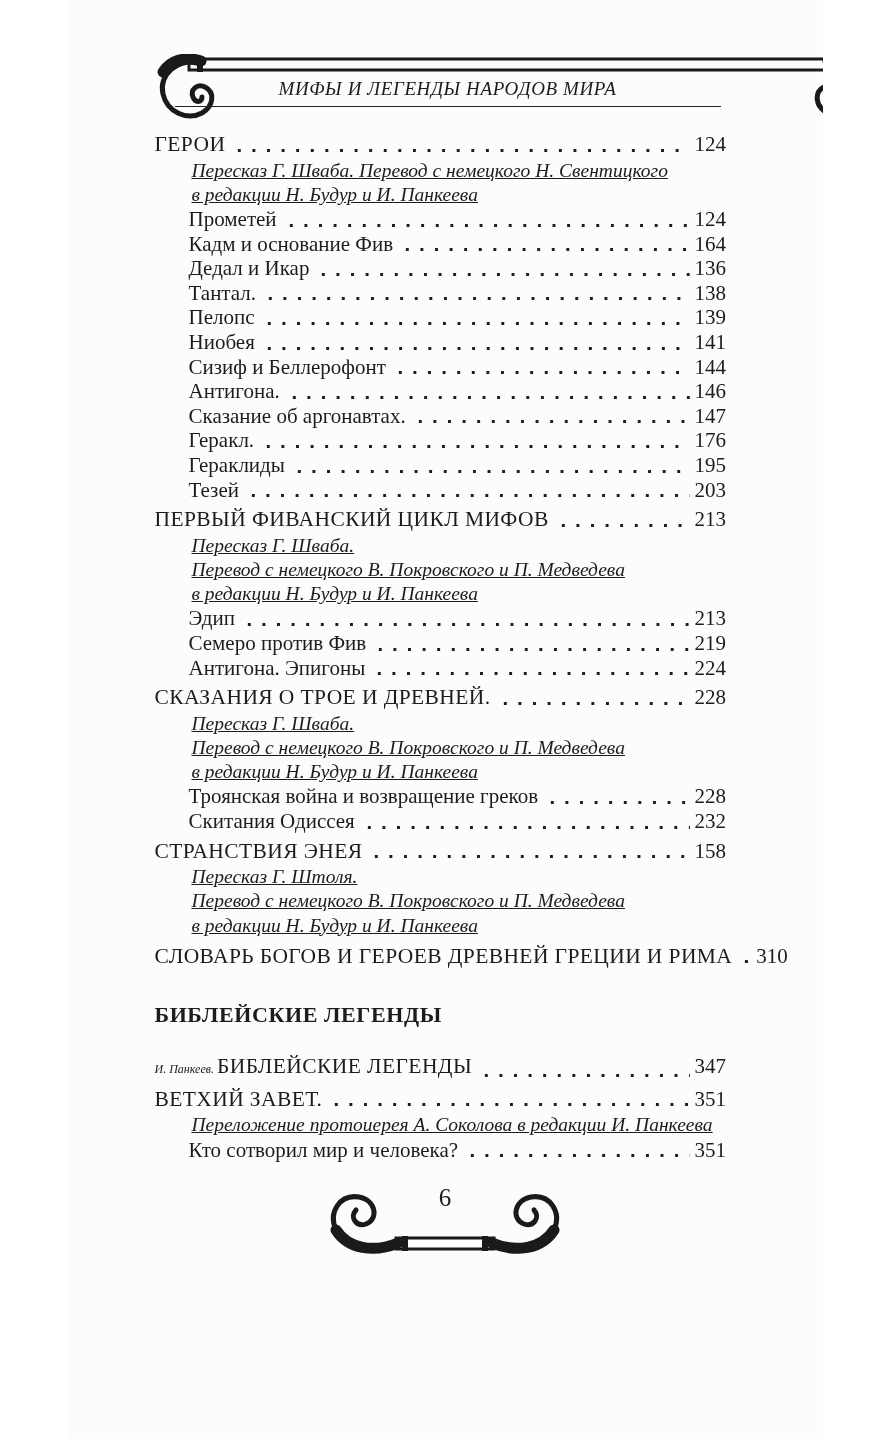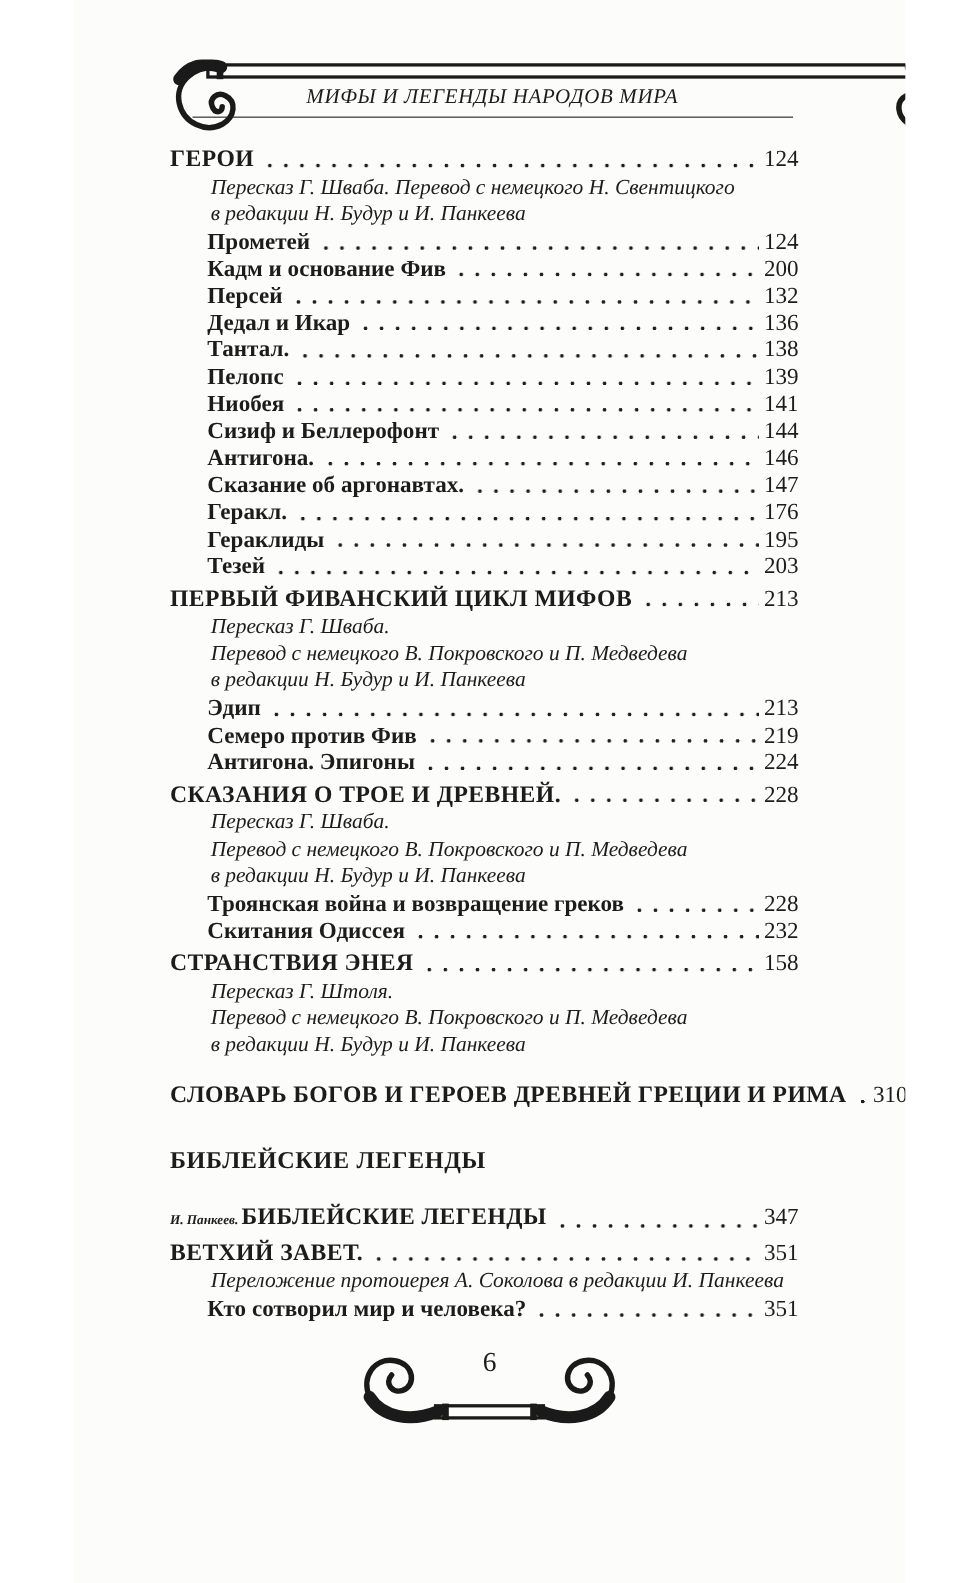--- a/index.html
+++ b/index.html
@@ -40,42 +40,43 @@
 
   .row {
     display: flex;
     align-items: baseline;
     font-size: 21px;
     line-height: 24.6px;
   }
   .row.caps { margin-top: 5px; margin-bottom: 2px; }
   .row.caps .label { font-size: 21.5px; letter-spacing: 0.4px; }
   .row.sub { padding-left: 34px; }
-  .row.spaced { margin-top: 21px; }
-
-  .label { white-space: nowrap; font-weight: bold; }
+  .row.spaced { margin-top: 6px; }
+
+  .label { white-space: nowrap; }
   .prefix { font-style: italic; font-size: 12px; letter-spacing: 0; }
 
   .dots {
     flex: 1 1 auto;
     min-width: 12px;
     margin: 0 5px 0 7px;
     align-self: stretch;
     background-image: radial-gradient(circle, #1d1d1d 1.5px, transparent 1.9px);
     background-size: 14.6px 3px;
     background-repeat: repeat-x;
     background-position: left bottom 5px;
   }
   .num { min-width: 44px; text-align: left; }
 
   .credit {
     padding-left: 37px;
     font-style: italic;
     font-size: 19.5px;
     line-height: 24.2px;
+    text-decoration: underline;
   }
 
   .section-title {
     font-weight: bold;
     font-size: 22px;
     letter-spacing: 0.6px;
     margin: 34px 0 26px 0;
   }
 
   
@@ -116,26 +117,21 @@
       <div class="credit">Пересказ Г. Шваба. Перевод с немецкого Н. Свентицкого</div>
       <div class="credit">в редакции Н. Будур и И. Панкеева</div>
       <div class="row sub">
     <span class="label"><span class="label-text">Прометей</span></span>
     <span class="dots"></span>
     <span class="num">124</span>
   </div>
       <div class="row sub">
     <span class="label"><span class="label-text">Кадм и основание Фив</span></span>
     <span class="dots"></span>
-    <span class="num">200</span>
-  </div>
-      <div class="row sub">
-    <span class="label"><span class="label-text">Персей</span></span>
-    <span class="dots"></span>
-    <span class="num">132</span>
+    <span class="num">164</span>
   </div>
       <div class="row sub">
     <span class="label"><span class="label-text">Дедал и Икар</span></span>
     <span class="dots"></span>
     <span class="num">136</span>
   </div>
       <div class="row sub">
     <span class="label"><span class="label-text">Тантал.</span></span>
     <span class="dots"></span>
     <span class="num">138</span>

